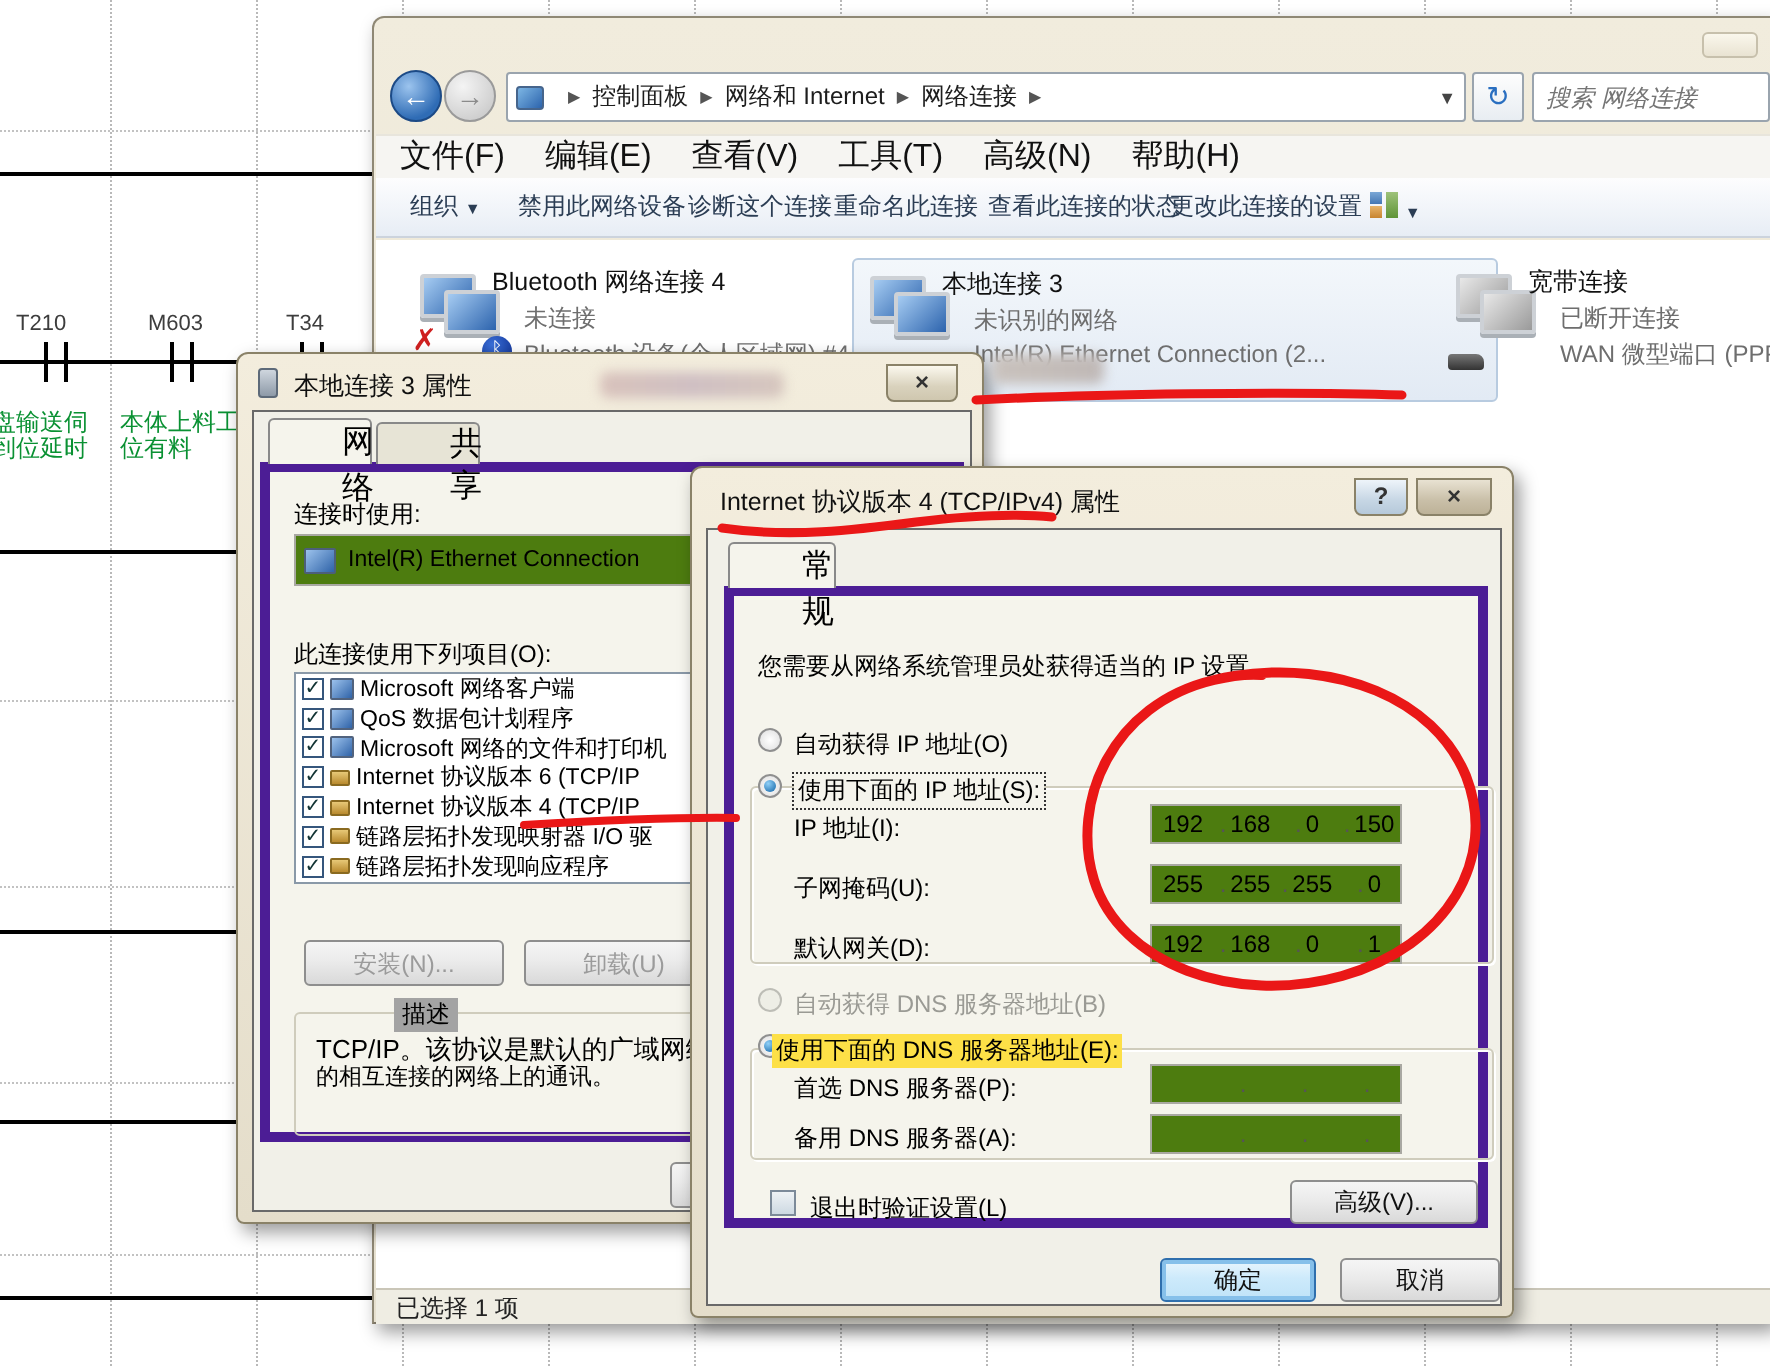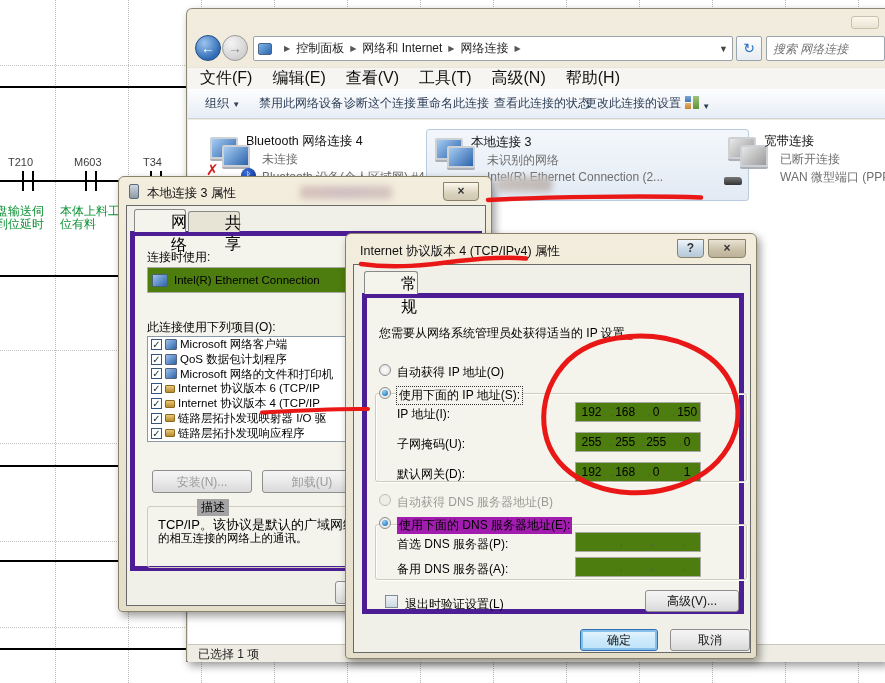--- a/index.html
+++ b/index.html
@@ -333,21 +333,21 @@
             <span class="octet">168</span>
             <span class="octet">0</span>
             <span class="octet">1</span>
         </div>
 
         <div class="radio dis" style="left:12px;top:196px"></div>
         <div class="lbl gray" style="left:30px;top:196px">自动获得 DNS 服务器地址(B)</div>
 
         <div class="groupbox" style="left:8px;top:226px;width:372px;height:56px"></div>
         <div class="radio on" style="left:12px;top:219px"></div>
-        <div class="lbl" style="left:30px;top:219px;background:#a21caf;padding:0 2px">使用下面的 DNS 服务器地址(E):</div>
+        <div class="lbl" style="left:19px;top:219px;background:#fde047;padding:0 2px">使用下面的 DNS 服务器地址(E):</div>
 
         <div class="lbl" style="left:30px;top:238px">首选 DNS 服务器(P):</div>
         <div class="field ip-field" style="left:208px;top:234px;width:126px;height:20px">
           <span class="octet"></span>
             <span class="octet"></span>
             <span class="octet"></span>
             <span class="octet"></span>
         </div>
 
         <div class="lbl" style="left:30px;top:263px">备用 DNS 服务器(A):</div>

